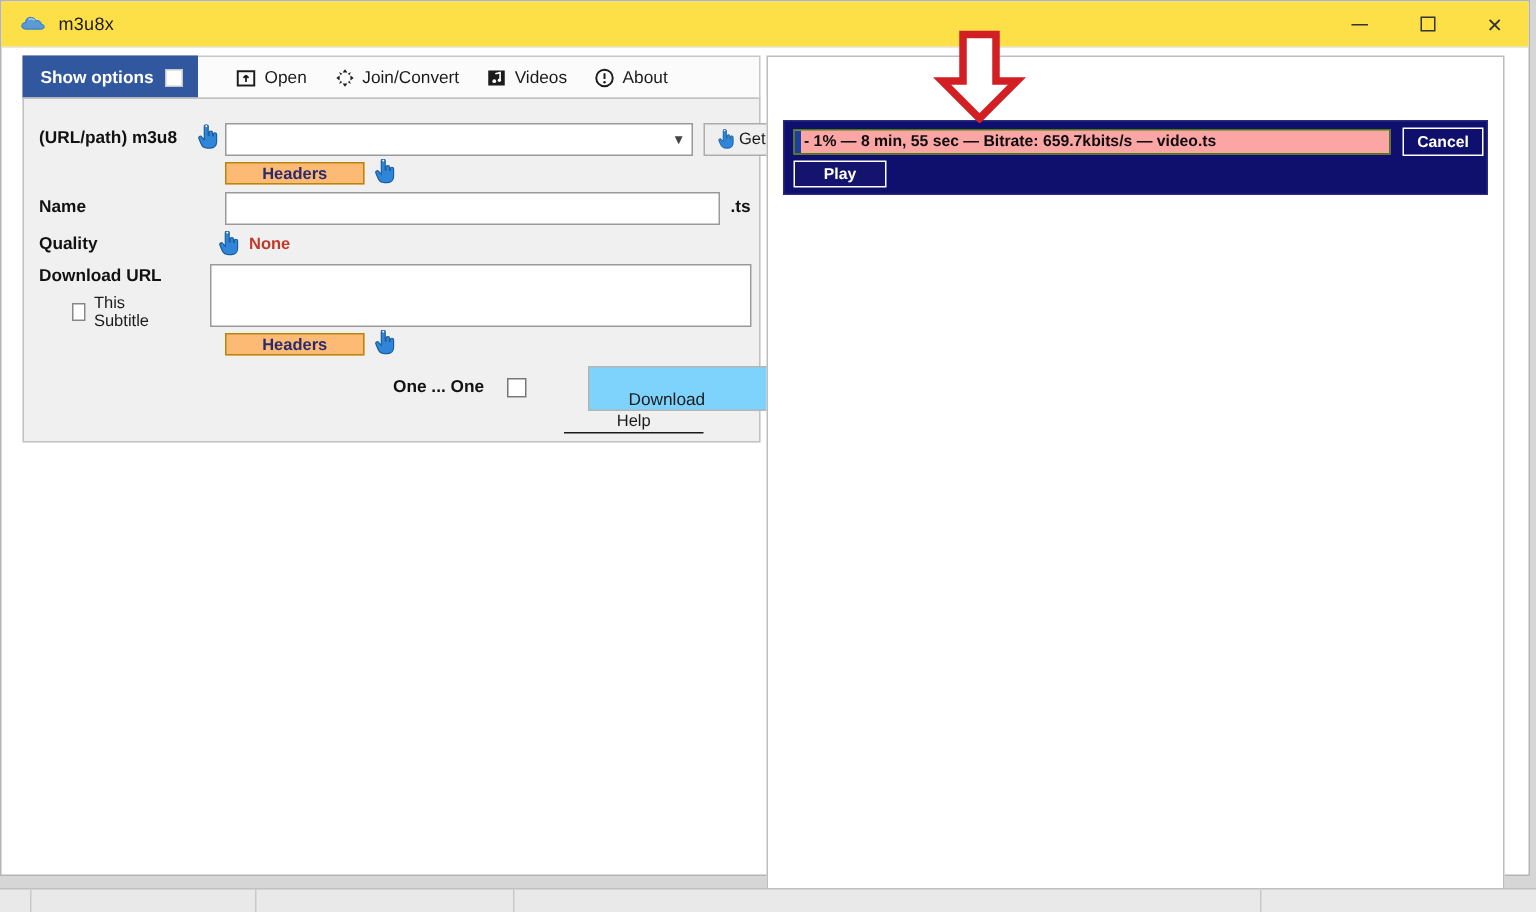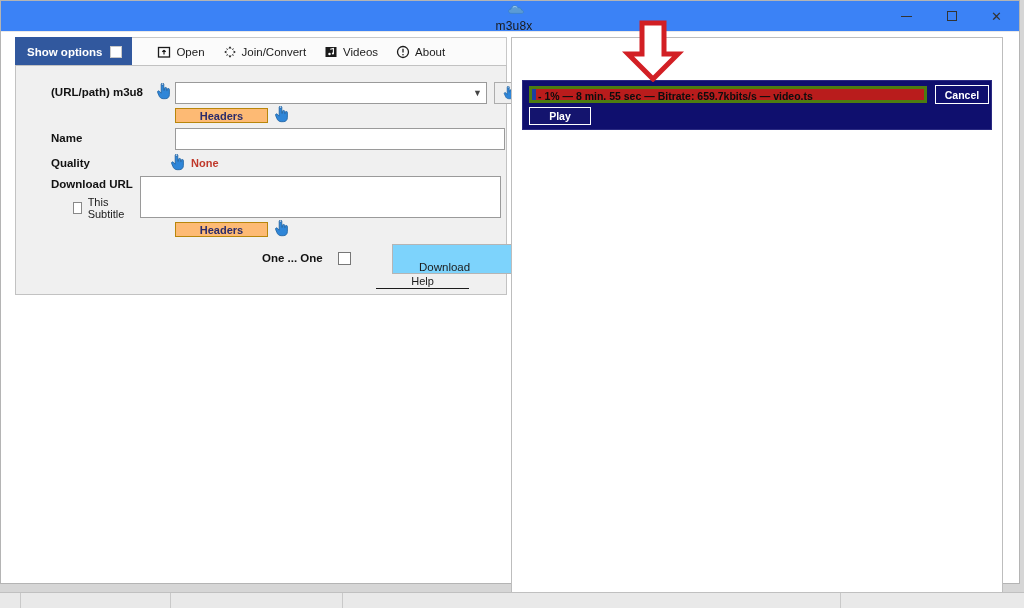--- a/index.html
+++ b/index.html
@@ -24,25 +24,24 @@
     width: 1020px; height: 584px;
     background: #ffffff;
     border: 1px solid #b4b4b4;
     box-sizing: border-box;
   }
 
   
   #title-bar {
     position: relative;
     height: 30px;
-    background: #3b82f6;
+    background: #fde047;
     border-bottom: 1px solid #e8e8e8;
     display: flex;
     align-items: center;
-    flex-direction: column;
   }
   #app-icon {
     margin-left: 12px;
     width: 18px; height: 18px;
     display: inline-block;
     position: relative;
   }
   #app-icon svg { display: block; }
   #title-text {
     margin-left: 8px;
@@ -107,21 +106,21 @@
   
   #options-panel {
     position: absolute;
     left: 14px; top: 64px;
     width: 492px; height: 230px;
     background: #f0f0f0;
     border: 1px solid #c2c2c2;
     box-sizing: border-box;
   }
 
-  .row { position: absolute; margin-left: 25px; }
+  .row { position: absolute; }
   .lbl {
     font-size: 11.5px;
     font-weight: bold;
     color: #121212;
     white-space: nowrap;
   }
 
   .hand {
     width: 15px; height: 17px;
     display: inline-block;
@@ -283,22 +282,22 @@
     left: 10px; top: 42px;
     width: 470px; height: 50px;
     background: #0f0f6e;
     border: 1px solid #2a2a82;
     box-sizing: border-box;
   }
   #progress-bar {
     position: absolute;
     left: 6px; top: 5px;
     width: 398px; height: 17px;
-    background: #b91c1c;
-    border: 3px solid #4d7c0f;
+    background: #fca5a5;
+    border: 1px solid #4d7c0f;
     box-sizing: border-box;
     overflow: hidden;
   }
   #progress-fill {
     position: absolute; left: 0; top: 0;
     height: 100%;
     width: 1%;
     background: #1d3fa0;
   }
   #progress-text {

